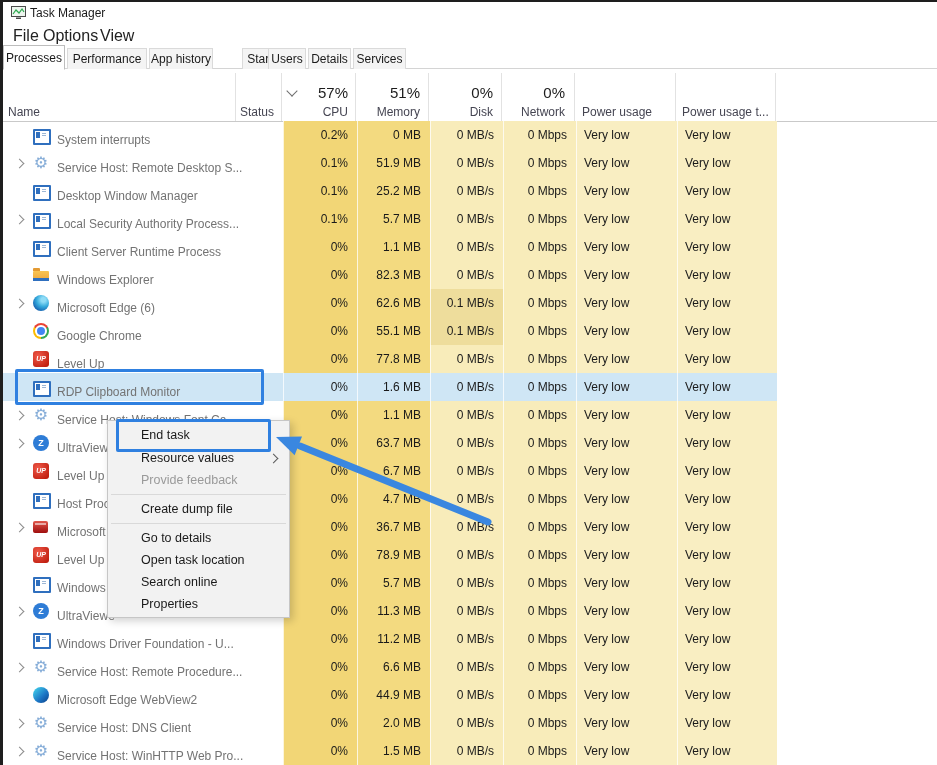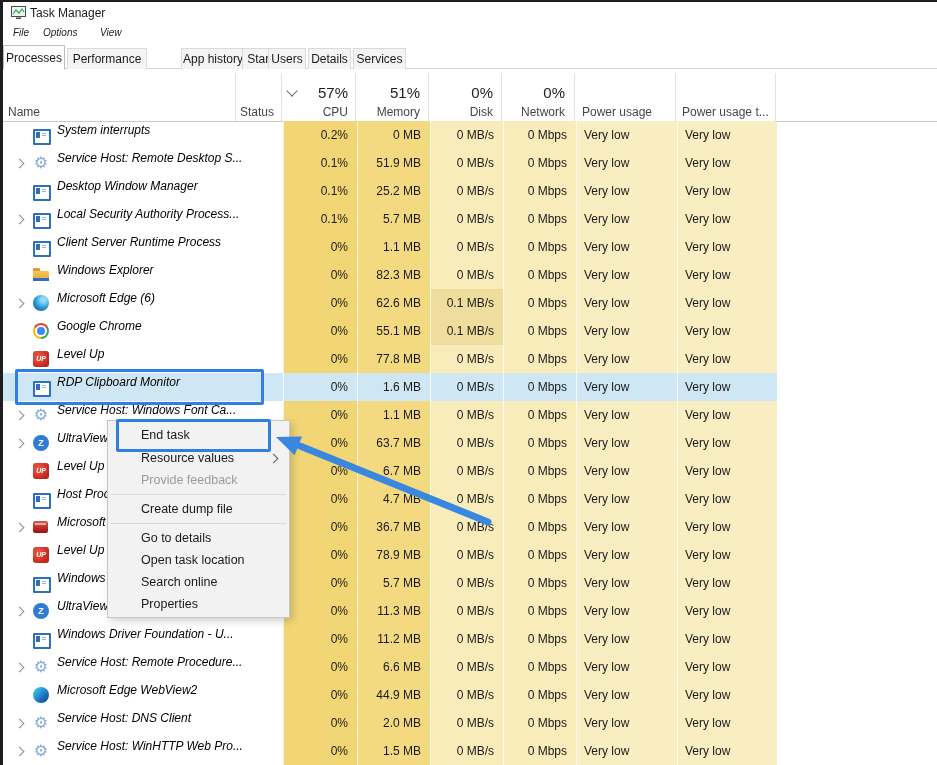--- a/index.html
+++ b/index.html
@@ -8,36 +8,36 @@
   .abs{position:absolute;}
   
   #border-top{left:0;top:0;width:937px;height:2px;background:#1e1e1e;z-index:30;}
   #border-left{left:0;top:0;width:3px;height:765px;background:#1e1e1e;z-index:30;}
   
   #titlebar{left:3px;top:2px;width:934px;height:22px;background:#fff;}
   #title-text{left:27px;top:4px;font-size:12px;}
   #tm-icon{left:8px;top:4px;}
   
   #menubar{left:3px;top:24px;width:934px;height:21px;background:#fff;}
-  .menu-item{position:absolute;top:3px;font-size:10px;color:#222;font-style:italic;}
+  .menu-item{position:absolute;top:3px;font-size:16px;color:#222;}
   
   #tabstrip{left:0px;top:45px;width:937px;height:24px;background:#fff;border-bottom:1px solid #d4d4d4;box-sizing:border-box;}
   .tab{position:absolute;box-sizing:border-box;font-size:12px;text-align:center;color:#1a1a1a;}
   .tab.inactive{top:3px;height:21px;line-height:21px;background:#f4f4f4;border:1px solid #dadada;border-bottom:none;}
   .tab.active{top:0px;height:25px;line-height:24px;background:#ffffff;border:1px solid #bdbdbd;border-bottom:1px solid #ffffff;z-index:2;}
   
   #colheader{left:0;top:69px;width:937px;height:53px;background:#fff;border-bottom:1px solid #c9c9c9;box-sizing:border-box;}
   .hdiv{position:absolute;top:4px;bottom:0;width:1px;background:#e2e2e2;}
   .hval{position:absolute;top:14px;height:20px;line-height:20px;font-size:15px;color:#1d1d1d;text-align:right;}
   .hlabel{position:absolute;top:36px;height:15px;line-height:15px;font-size:12px;color:#454552;}
   .sort-chev{position:absolute;left:288px;top:18px;width:7px;height:7px;border:solid #6e6e6e;border-width:0 1px 1px 0;transform:rotate(45deg);}
   
   #rows{left:0;top:121px;width:937px;height:644px;}
   .row{position:absolute;left:3px;width:773px;height:28px;}
-  .row .pname{position:absolute;left:54px;top:2px;font-size:12px;color:#000000;white-space:nowrap;font-style:italic;}
+  .row .pname{position:absolute;left:54px;top:12px;font-size:12px;color:#737373;white-space:nowrap;}
   .row .exp{position:absolute;left:13px;top:11px;width:6px;height:6px;border:solid #8b8b8b;border-width:0 1px 1px 0;transform:rotate(-45deg);}
   .cell{position:absolute;top:0;height:28px;line-height:28px;font-size:12px;color:#1a1a1a;box-sizing:border-box;border-left:1px solid rgba(255,255,255,0.75);}
   .cell.num{text-align:right;padding-right:9px;}
   .cell.txt{text-align:left;padding-left:7px;}
   .c-cpu{left:280px;width:74px;}
   .c-mem{left:354px;width:73px;}
   .c-disk{left:427px;width:73px;}
   .c-net{left:500px;width:73px;}
   .c-pow{left:573px;width:101px;}
   .c-tr{left:674px;width:100px;}
@@ -95,21 +95,21 @@
 
   <div class="abs" id="menubar">
     <span class="menu-item" style="left:10px">File</span>
     <span class="menu-item" style="left:40px">Options</span>
     <span class="menu-item" style="left:97px">View</span>
   </div>
 
   <div class="abs" id="tabstrip">
       <div class="tab active" style="left: 3px; width: 62px;">Processes</div>
       <div class="tab inactive" style="left: 67px; width: 80px;">Performance</div>
-      <div class="tab inactive" style="left: 149px; width: 64px; margin-left: 32px;">App history</div>
+      <div class="tab inactive" style="left: 149px; width: 64px;">App history</div>
       <div class="tab inactive" style="left: 217px; width: 49px; margin-left: 25px;">Startup</div>
       <div class="tab inactive" style="left: 268px; width: 38px;">Users</div>
       <div class="tab inactive" style="left: 308px; width: 43px;">Details</div>
       <div class="tab inactive" style="left: 353px; width: 53px;">Services</div>
     </div>
 
   <div class="abs" id="colheader">
     <div class="hdiv" style="left:235px"></div>
     <div class="hdiv" style="left:281px"></div>
     <div class="hdiv" style="left:355px"></div>

